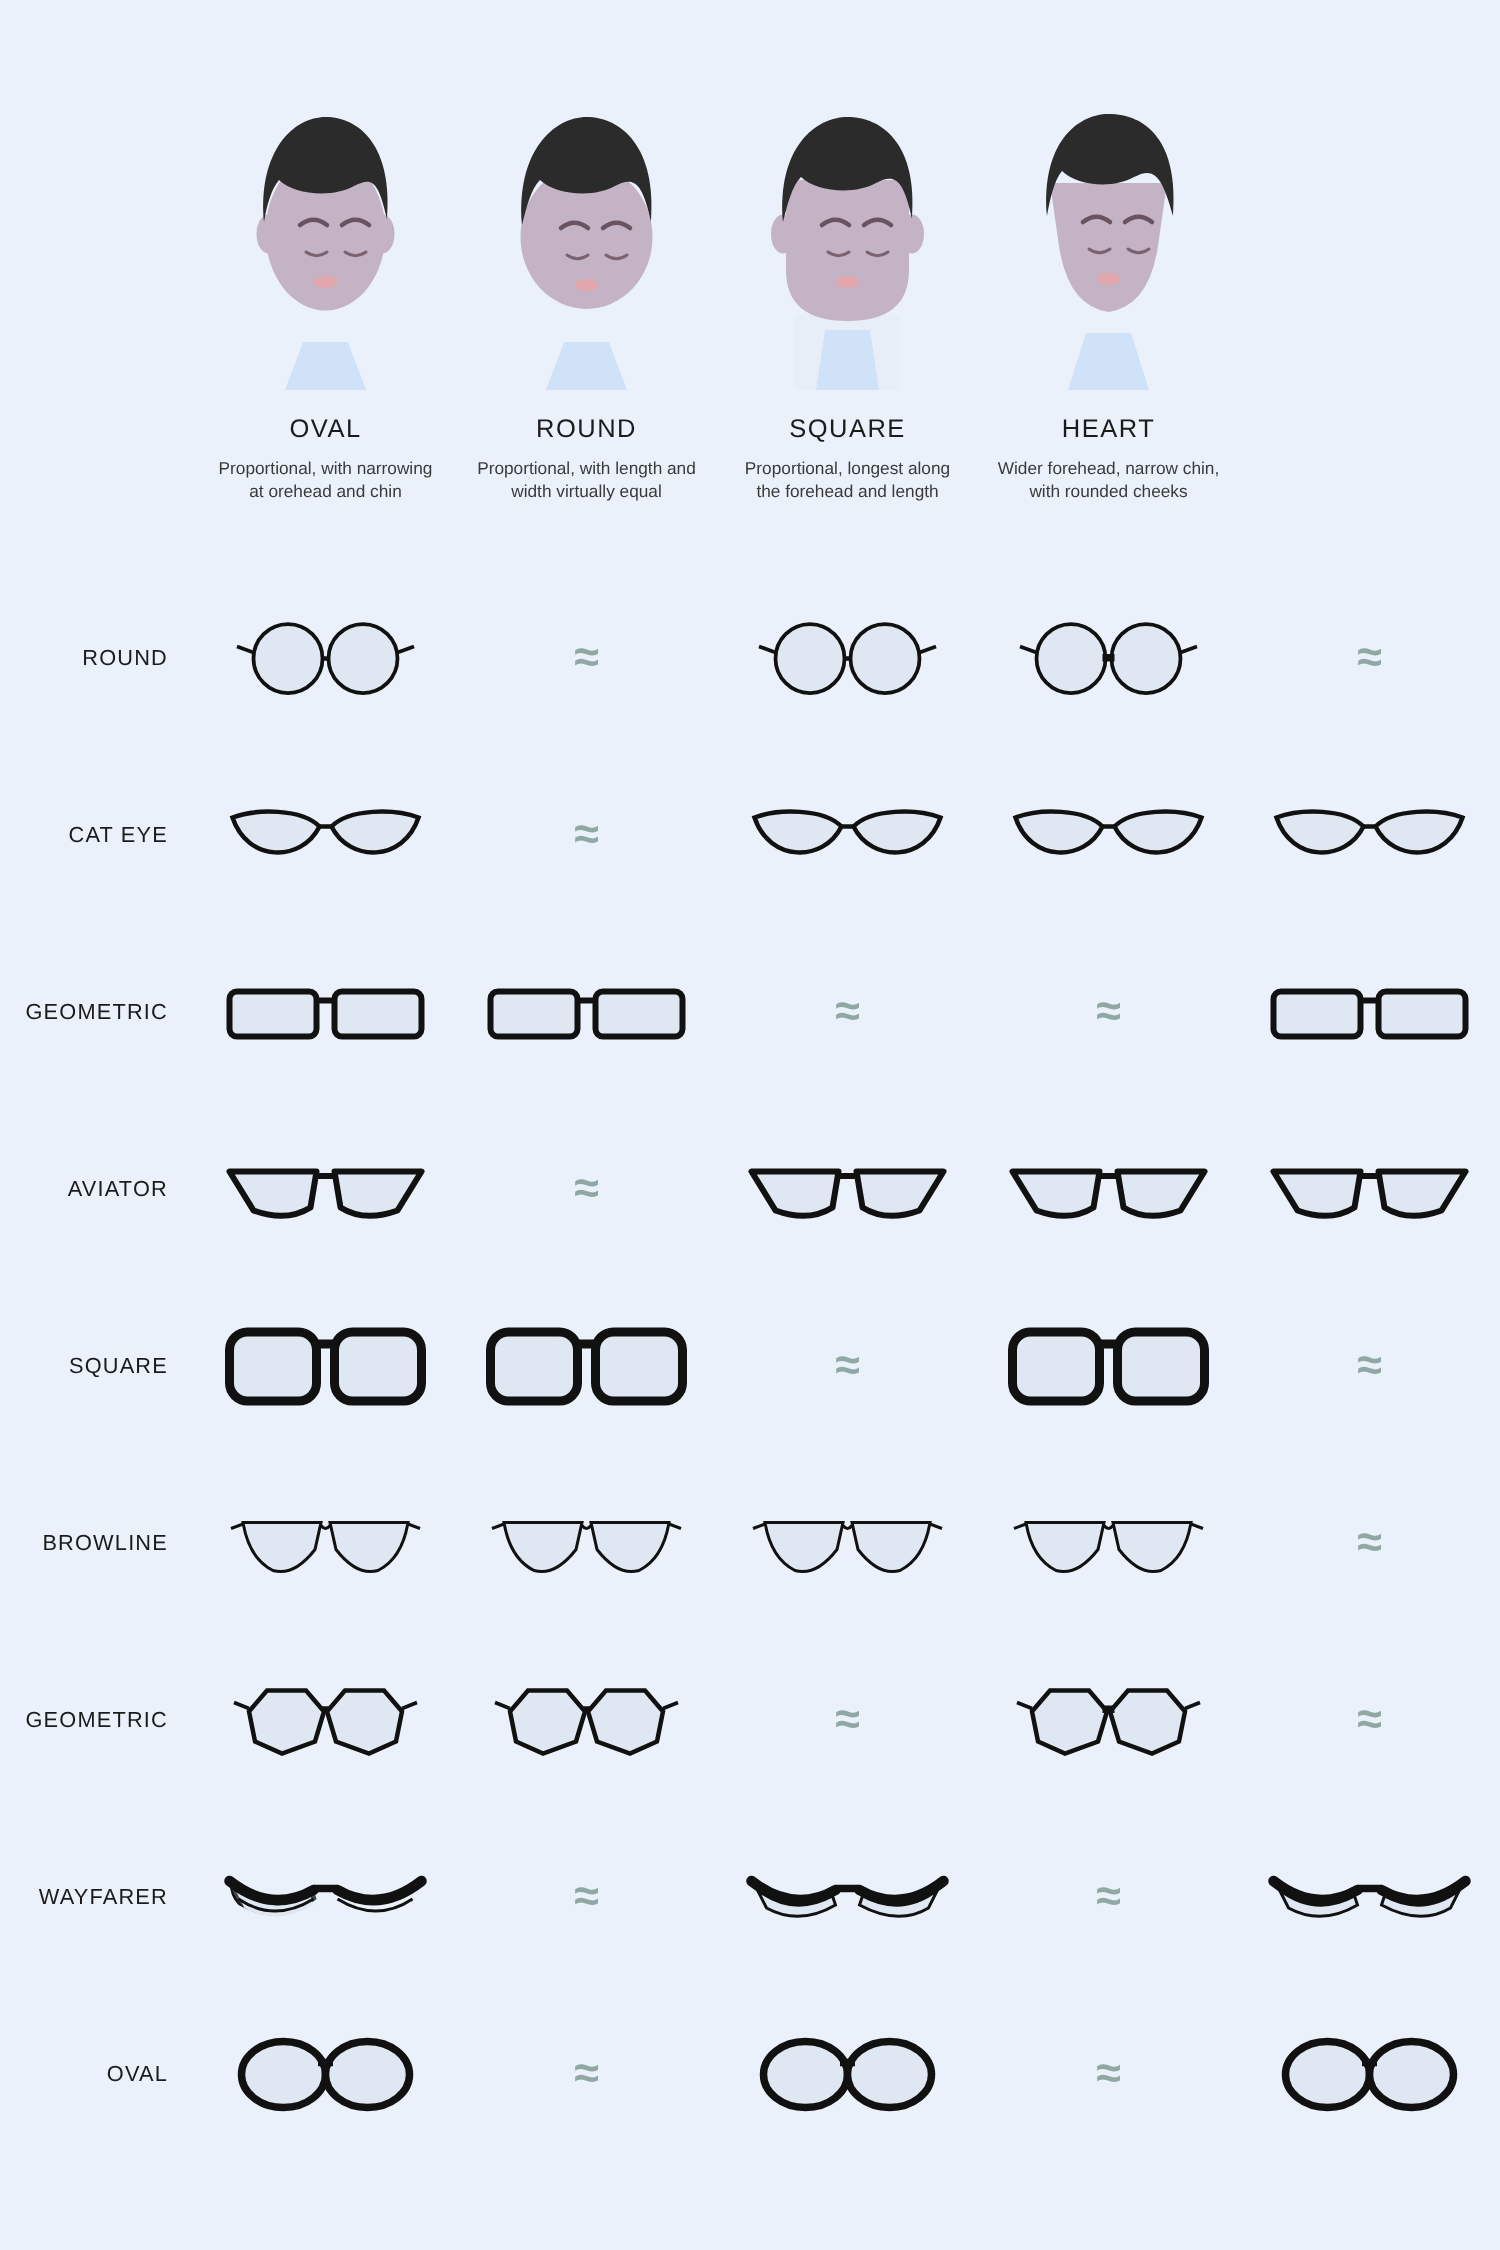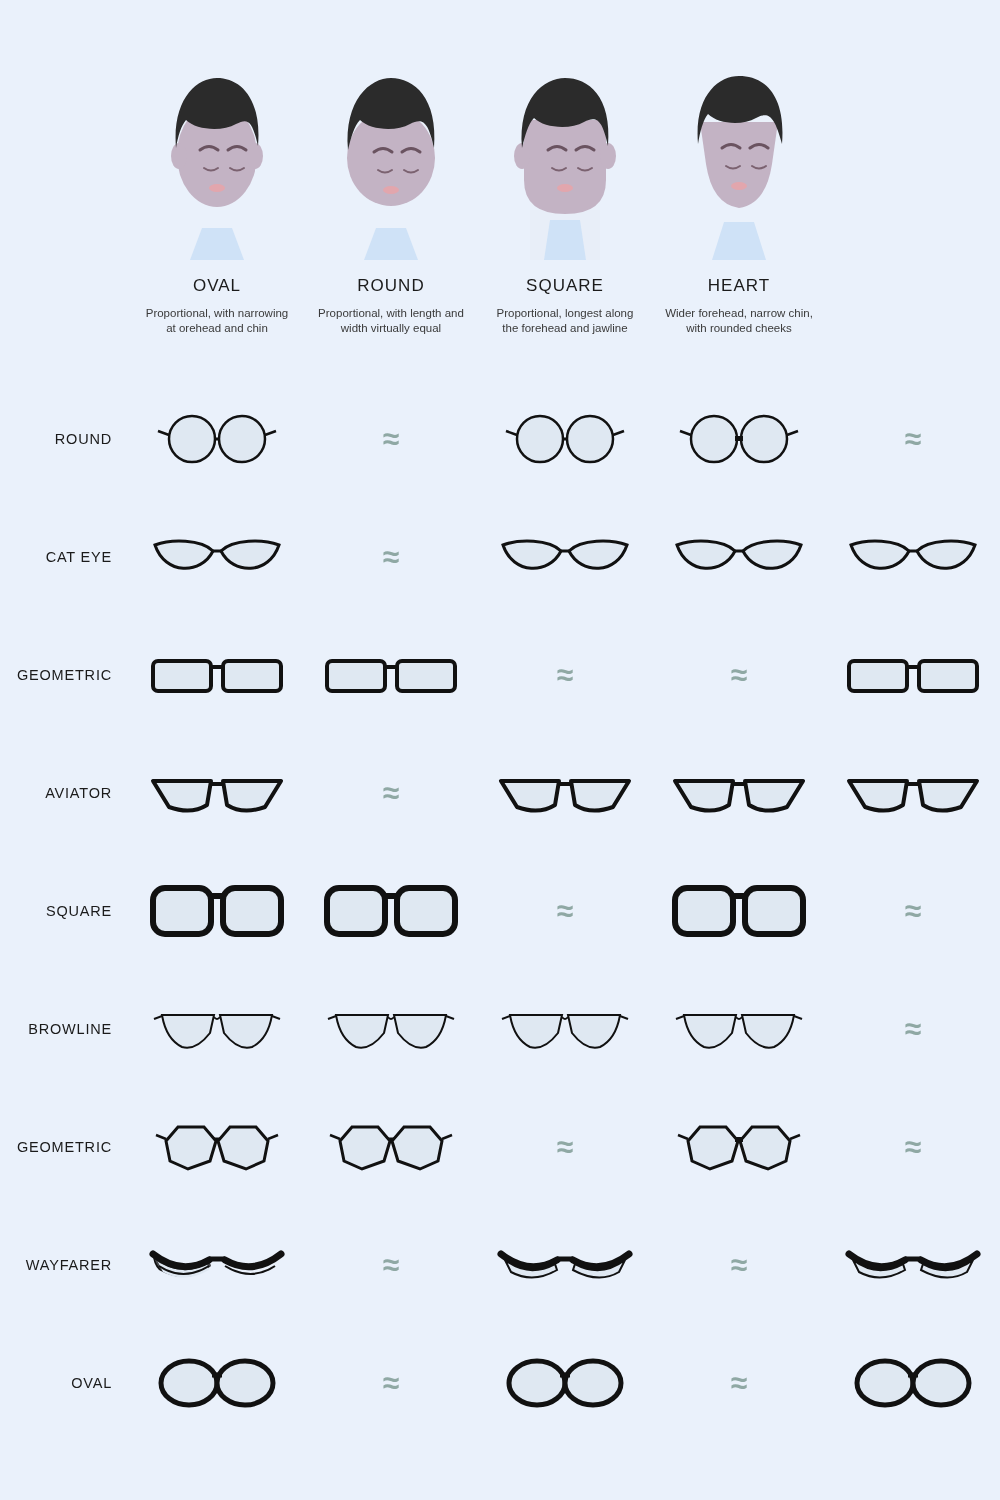--- a/index.html
+++ b/index.html
@@ -145,21 +145,21 @@
           <ellipse cx="108" cy="96" rx="8" ry="13" fill="#c3b3c4"></ellipse>
           <path d="M22 88 C18 38 44 18 65 18 C88 18 112 36 108 86 C102 58 96 56 84 62 C70 70 44 68 34 58 C28 64 25 76 22 88 Z" fill="#2b2b2b"></path>
           <path d="M48 90 q9 -7 18 0" stroke="#6a5360" stroke-width="3" fill="none" stroke-linecap="round"></path>
           <path d="M76 90 q9 -7 18 0" stroke="#6a5360" stroke-width="3" fill="none" stroke-linecap="round"></path>
           <path d="M52 108 q7 5 14 0" stroke="#7b6270" stroke-width="2" fill="none" stroke-linecap="round"></path>
           <path d="M78 108 q7 5 14 0" stroke="#7b6270" stroke-width="2" fill="none" stroke-linecap="round"></path>
           <ellipse cx="65" cy="128" rx="8" ry="4" fill="#e2a6ad"></ellipse>
         </svg>
       </div>
       <div class="face-name">SQUARE</div>
-      <div class="face-desc">Proportional, longest along the forehead and jawline</div>
+      <div class="face-desc">Proportional, longest along the forehead and length</div>
     </div>
 
 
     <div class="face-col">
       <div class="face-art">
         <svg width="130" height="200" viewBox="0 0 130 200">
           <path d="M50 162 L80 162 L92 200 L38 200 Z" fill="#cfe2f7"></path>
           <path d="M26 62 L104 62 L98 104 q-6 40 -33 44 q-27 -4 -33 -44 Z" fill="#c3b3c4"></path>
           <path d="M24 84 C20 36 44 16 65 16 C90 16 112 34 108 84 C100 54 94 52 82 58 C68 66 44 64 34 54 C29 60 26 72 24 84 Z" fill="#2b2b2b"></path>
           <path d="M48 88 q9 -7 18 0" stroke="#6a5360" stroke-width="3" fill="none" stroke-linecap="round"></path>

